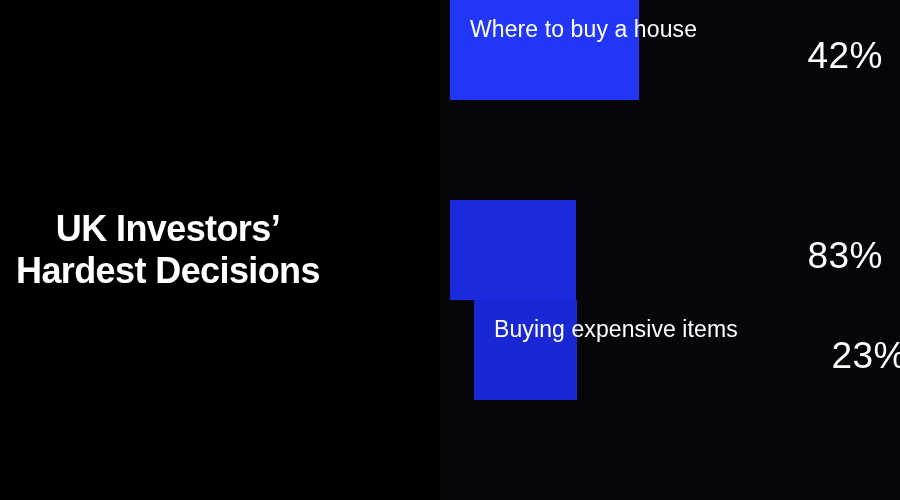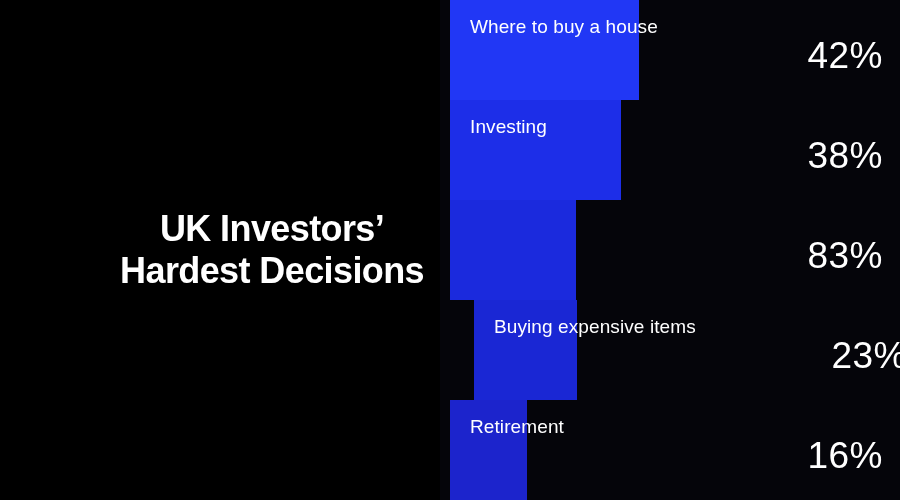--- a/index.html
+++ b/index.html
@@ -20,21 +20,21 @@
   
   #title-block {
     position: absolute;
     left: 0;
     top: 0;
     width: 440px;
     height: 500px;
     background: #000000;
     display: flex;
     align-items: center;
-    justify-content: flex-end;
+    justify-content: flex-start;
   }
   #chart-title {
     color: #ffffff;
     font-size: 36px;
     font-weight: bold;
     line-height: 1.18;
     text-align: center;
     letter-spacing: -0.6px;
     padding: 0 16px;
     white-space: pre-line;
@@ -65,21 +65,21 @@
     left: 450px;
     top: 0;
     height: 100px;
   }
 
   .bar-label {
     position: absolute;
     left: 470px;
     top: 16px;
     color: #ffffff;
-    font-size: 19px;
+    font-size: 23px;
     font-weight: normal;
     letter-spacing: 0.1px;
     white-space: nowrap;
   }
 
   .pct {
     position: absolute;
     right: 17px;
     top: 37px;
     color: #ffffff;
@@ -102,37 +102,27 @@
   </div>
 
   <div id="rows">
 
     <div class="row r0">
       <div class="bar" style="width: 189px; background: rgb(33, 55, 245);"></div>
       <div class="bar-label">Where to buy a house</div>
       <div class="pct">42%</div>
     </div>
 
-    <div class="row r1">
-      <div class="bar" style="width: 171px; background: rgb(29, 46, 232);"></div>
-      <div class="bar-label">Investing</div>
-      <div class="pct">38%</div>
-    </div>
 
     <div class="row r2">
       <div class="bar" style="width: 126px; background: rgb(27, 42, 221);"></div>
       <div class="pct">83%</div>
     </div>
 
     <div class="row r3">
       <div class="bar" style="width: 103px; background: rgb(26, 39, 212);"></div>
       <div class="bar-label">Buying expensive items</div>
       <div class="pct">23%</div>
     </div>
 
-    <div class="row r4">
-      <div class="bar" style="width: 77px; background: rgb(28, 36, 204);"></div>
-      <div class="bar-label">Retirement</div>
-      <div class="pct">16%</div>
-    </div>
 
   </div>
 </div>
 
 </body></html>

